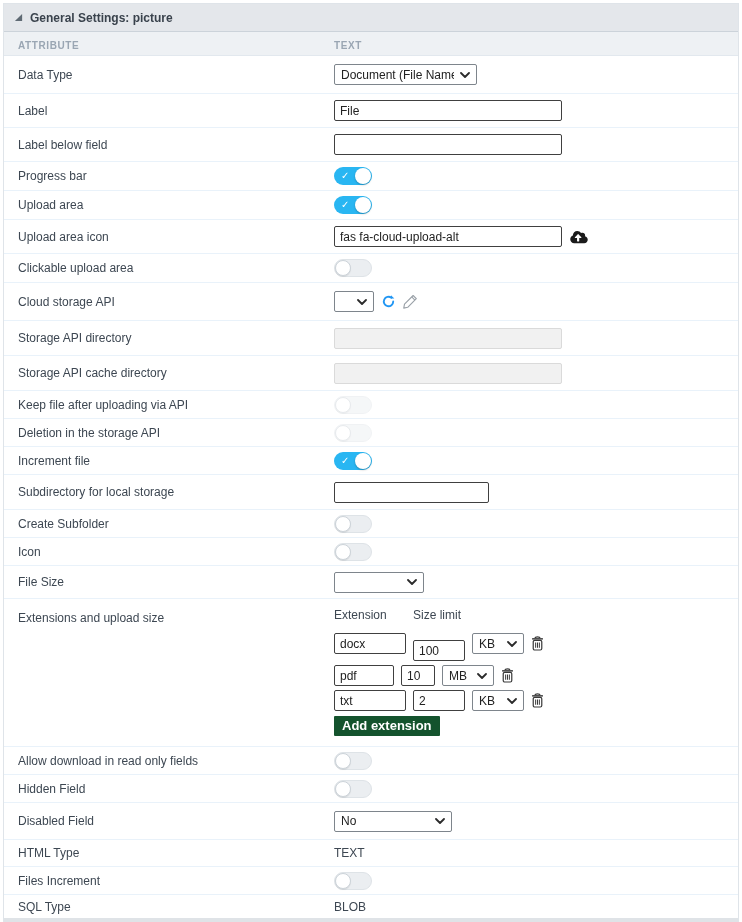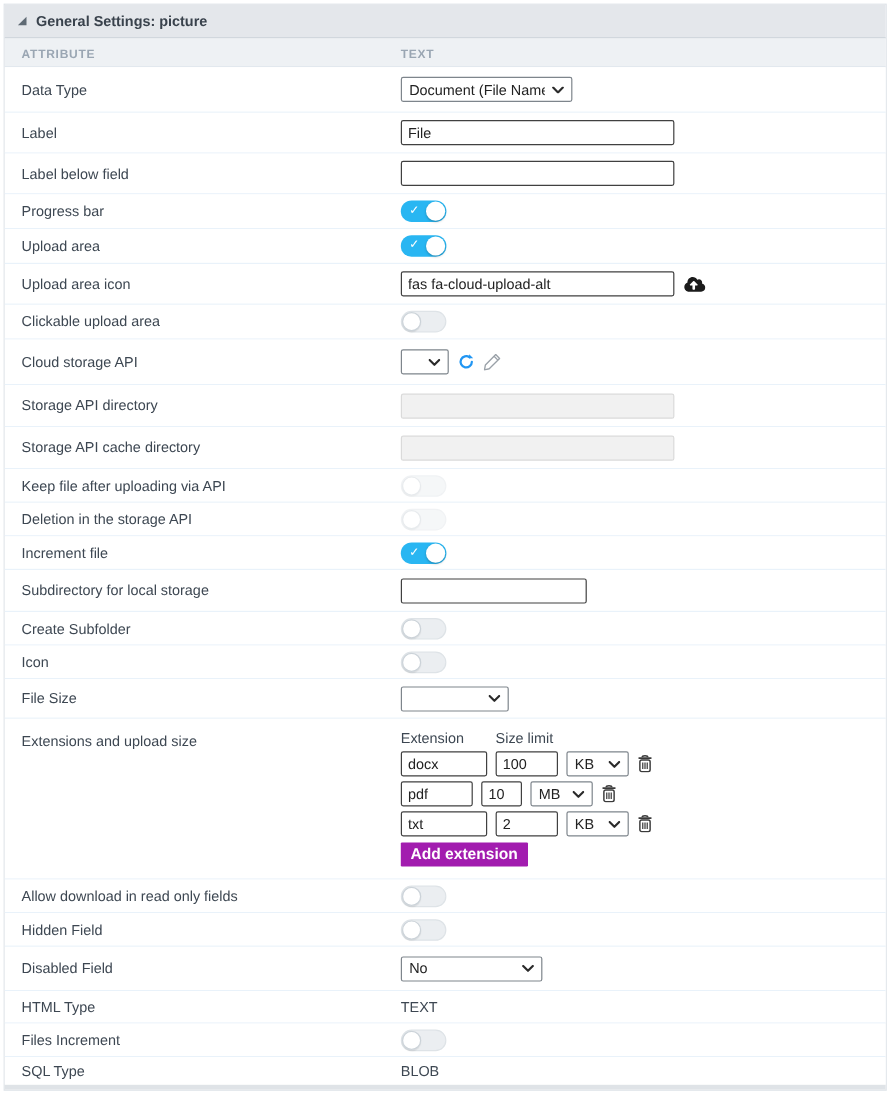--- a/index.html
+++ b/index.html
@@ -61,21 +61,21 @@
 
   .icon-btn { display:inline-flex; align-items:center; cursor:pointer; }
   .icon-btn svg { display:block; }
 
   .ext-table { padding:9px 0 10px 0; }
   .ext-head { display:flex; margin-bottom:4px; }
   .ext-head span { font-size:12px; color:#3d4752; }
   .ext-head .eh1 { width:79px; }
   .ext-row { display:flex; align-items:center; gap:7px; margin-bottom:4px; }
   .add-btn {
-    display:inline-block; border:none; background:#a21caf; color:#fff;
+    display:inline-block; border:none; background:#14532d; color:#fff;
     font-family:inherit; font-size:13px; font-weight:600; padding:2px 8px 3px 8px;
     cursor:pointer; border-radius:1px; margin-top:1px;
   }
 
   .plain { font-size:12px; color:#3d4752; }
   .row-extensions .attr { align-self:flex-start; padding-top:12px; }
   .bottom-strip { height:4px; background:#dfe3e7; } .gap8 { margin-left:8px; }
 </style>
 </head>
 <body>
@@ -282,21 +282,21 @@
     <div class="attr">Extensions and upload size</div>
     <div class="val">
       <div class="ext-table">
         <div class="ext-head">
           <span class="eh1">Extension</span>
           <span class="eh2">Size limit</span>
         </div>
 
         <div class="ext-row">
           <input class="inp" style="width: 72px;" value="docx">
-          <input class="inp" style="width: 52px;" value="100">
+          <input class="inp" style="width: 52px; margin-top: 14px;" value="100">
           <span class="sel" style="width:52px">
             <span class="sel-text">KB</span>
             <span class="chev" style="margin-left:2px">
               <svg width="10" height="6" viewBox="0 0 10 6">
                   <path d="M1 1l4 4 4-4" stroke="#2b2b2b" stroke-width="1.8" fill="none" stroke-linecap="round" stroke-linejoin="round"></path>
                 </svg>
             </span>
           </span>
           <span class="icon-btn">
             <svg width="13" height="15" viewBox="0 0 14 16">

